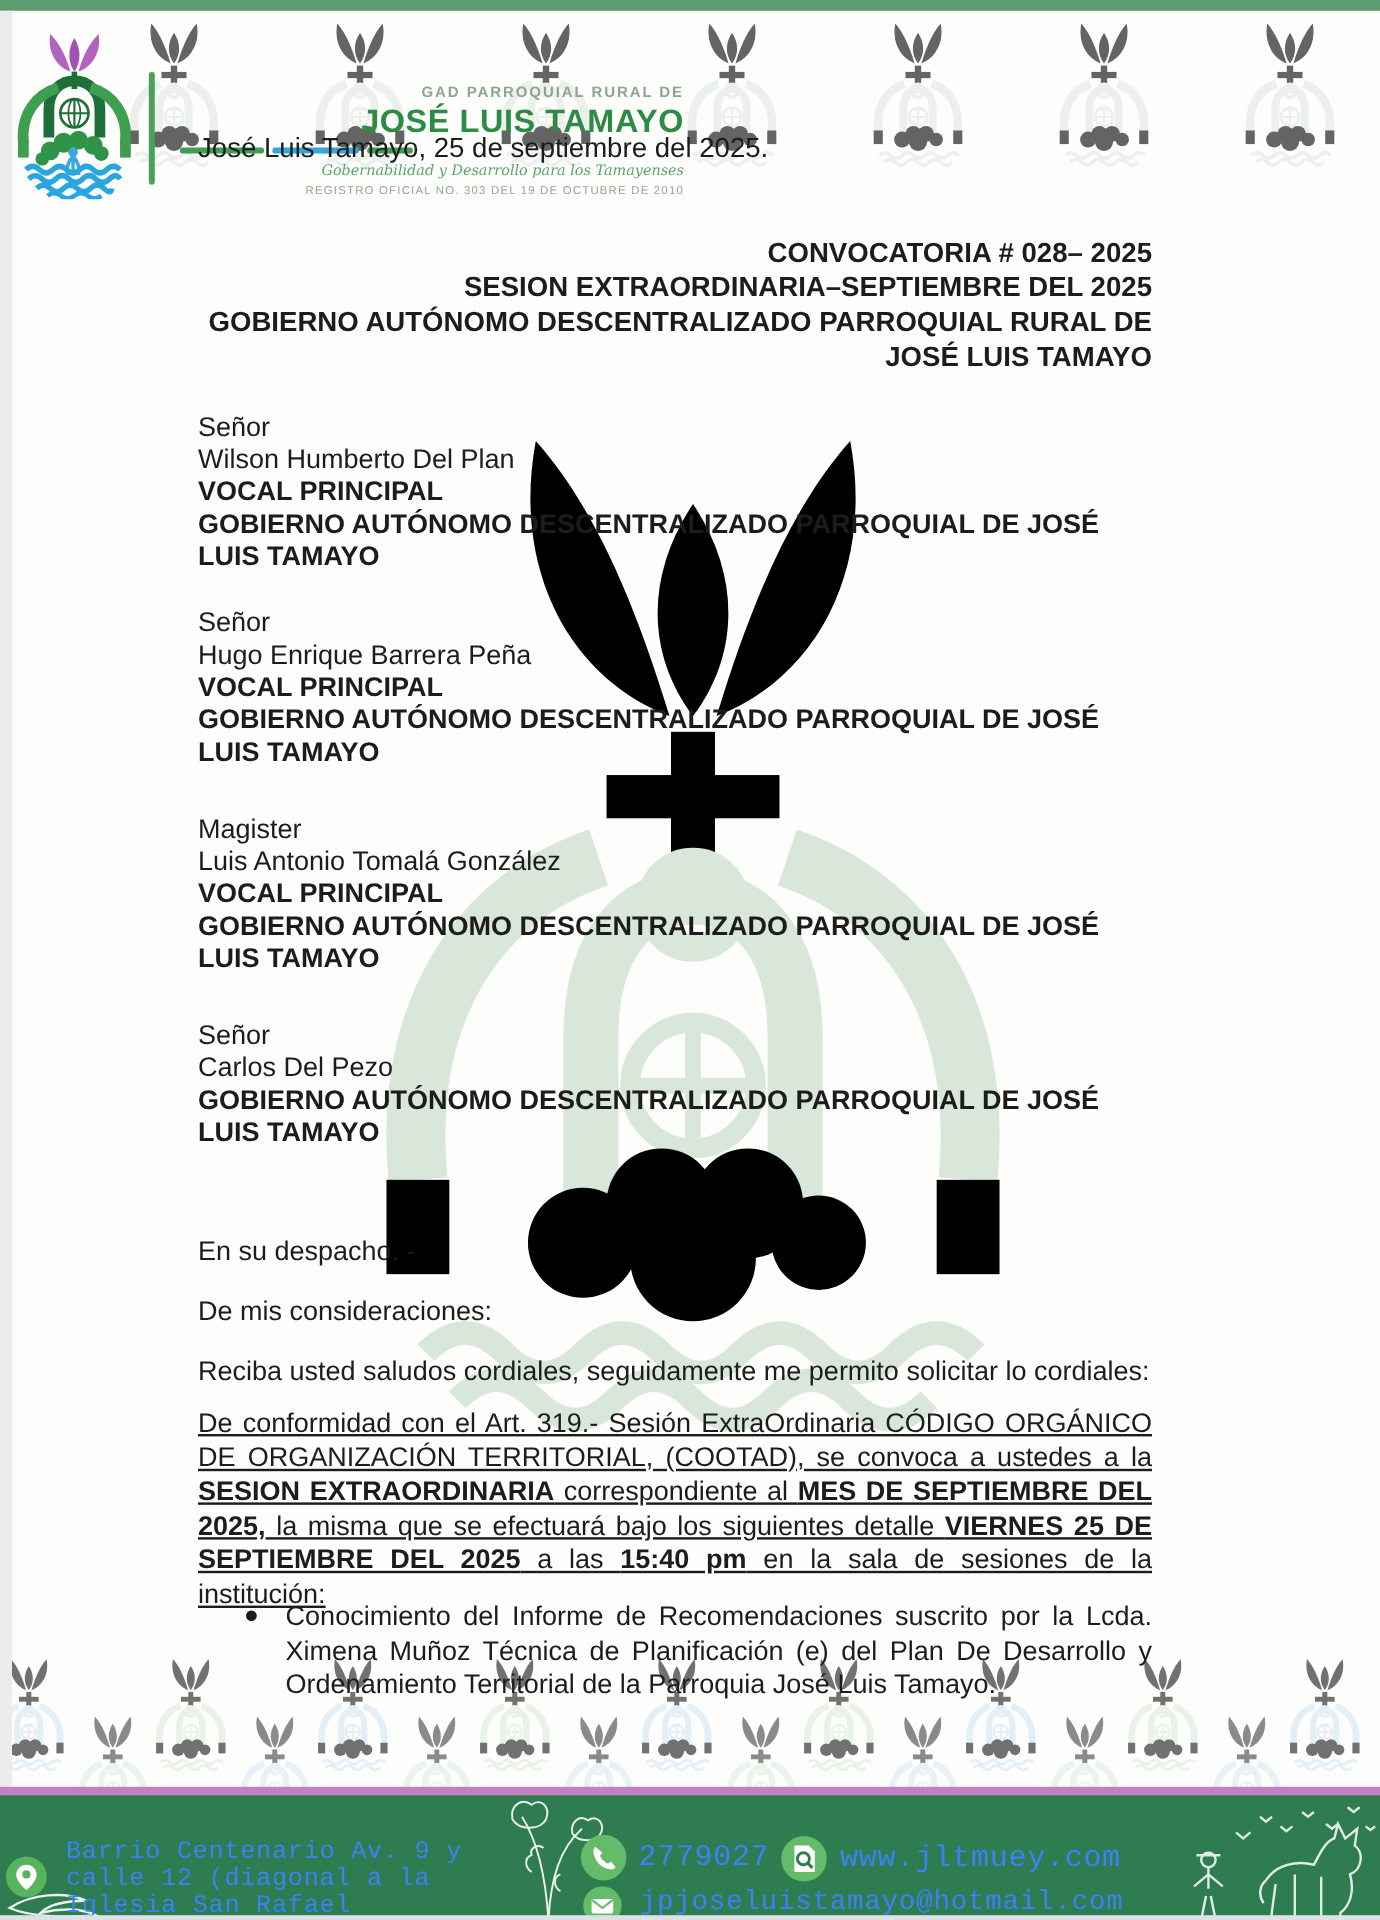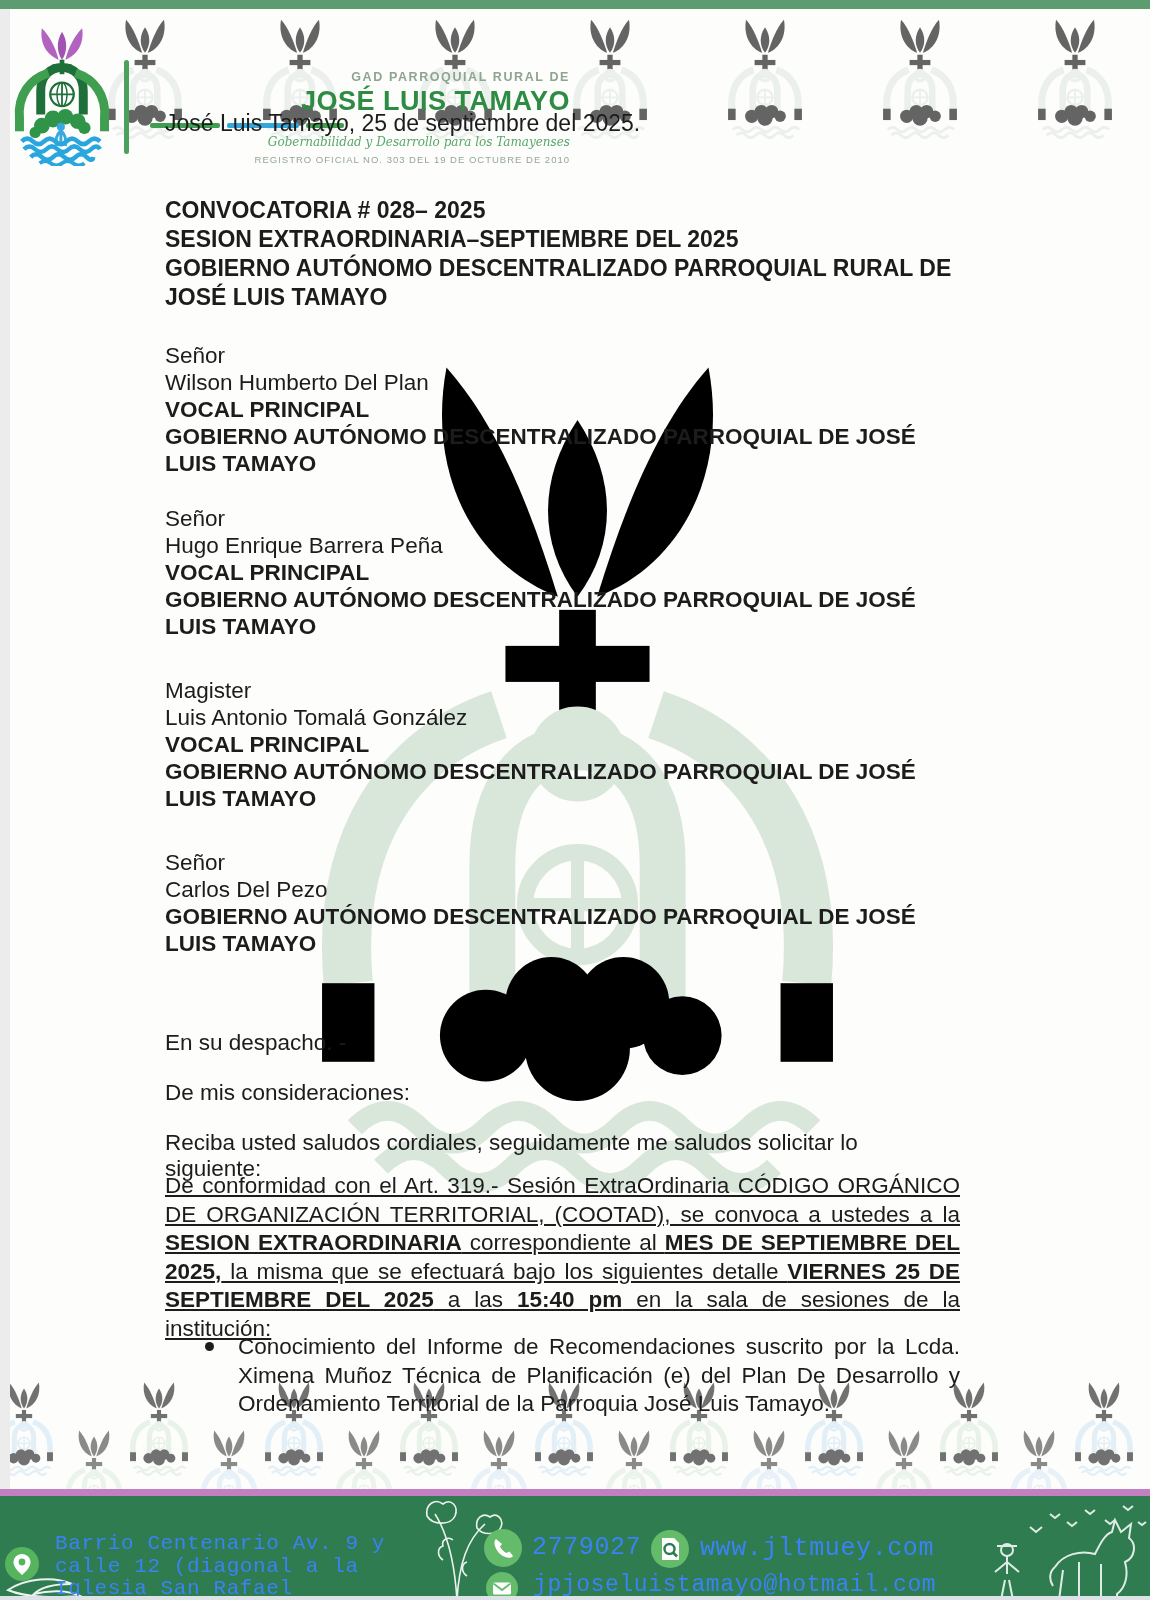--- a/index.html
+++ b/index.html
@@ -20,21 +20,21 @@
   .org-name{font-size:27px;font-weight:bold;letter-spacing:.5px;color:#2e8b44;margin-top:2px;}
   .bars{display:flex;gap:7px;margin-top:6px;}
   .bars i{display:block;height:4.5px;border-radius:2px;}
   .bar-g1{width:70px;background:#3f9e4f;}
   .bar-b{width:72px;background:#33a6dc;}
   .bar-g2{width:38px;background:#3f9e4f;}
   .tagline{font-family:"DejaVu Serif",serif;font-style:italic;font-size:12px;color:#57a668;margin-top:7px;}
   .registry{font-size:9.5px;letter-spacing:1px;color:#93a795;margin-top:5px;}
   
   .dateline{left:165px;top:110px;width:795px;font-size:23px;}
-  .titleblock{left:165px;top:196px;width:795px;text-align:left;font-weight:bold;
+  .titleblock{left:165px;top:196px;width:795px;text-align:right;font-weight:bold;
               font-size:23px;line-height:29px;}
   .recip{left:165px;width:792px;font-size:22.5px;line-height:27px;}
   .r0{top:342px;} .r1{top:505px;} .r2{top:677px;} .r3{top:849px;}
   .recip .bold{font-weight:bold;}
   .line{left:165px;width:795px;font-size:22.5px;}
   .l-desp{top:1030px;} .l-cons{top:1080px;} .l-sal{top:1130px;}
   .para{left:165px;top:1172px;width:795px;font-size:22.5px;line-height:28.5px;
         text-align:justify;text-decoration:underline;}
   .bullet-wrap{left:205px;top:1333px;width:755px;}
   .bullet-dot{position:absolute;left:0;top:9px;width:9px;height:9px;border-radius:50%;background:#1c1c1c;}
@@ -234,21 +234,21 @@
     <div class="bold">GOBIERNO AUTÓNOMO DESCENTRALIZADO PARROQUIAL DE JOSÉ LUIS TAMAYO</div>
   </div>
   <div class="abs recip r3">
     <div>Señor</div>
     <div>Carlos Del Pezo</div>
     <div class="bold">GOBIERNO AUTÓNOMO DESCENTRALIZADO PARROQUIAL DE JOSÉ LUIS TAMAYO</div>
   </div>
 
   <div class="abs line l-desp">En su despacho. -</div>
   <div class="abs line l-cons">De mis consideraciones:</div>
-  <div class="abs line l-sal">Reciba usted saludos cordiales, seguidamente me saludos solicitar lo siguiente:</div>
+  <div class="abs line l-sal">Reciba usted saludos cordiales, seguidamente me permito solicitar lo cordiales:</div>
 
   <div class="abs para"><span>De conformidad con el Art. 319.- Sesión ExtraOrdinaria CÓDIGO ORGÁNICO DE ORGANIZACIÓN TERRITORIAL, (COOTAD), se convoca a ustedes a la </span><b>SESION EXTRAORDINARIA</b><span> correspondiente al </span><b>MES DE SEPTIEMBRE DEL 2025,</b><span> la misma que se efectuará bajo los siguientes detalle </span><b>VIERNES 25 DE SEPTIEMBRE DEL 2025</b><span> a las </span><b>15:40 pm</b><span> en la sala de sesiones de la institución:</span></div>
 
   <div class="abs bullet-wrap">
     <span class="bullet-dot"></span>
     <div class="bullet-text">Conocimiento del Informe de Recomendaciones suscrito por la Lcda. Ximena Muñoz Técnica de Planificación (e) del Plan De Desarrollo y Ordenamiento Territorial de la Parroquia José Luis Tamayo.</div>
   </div>
 
   <div class="abs magenta"></div>
   <div class="abs footer"></div>

